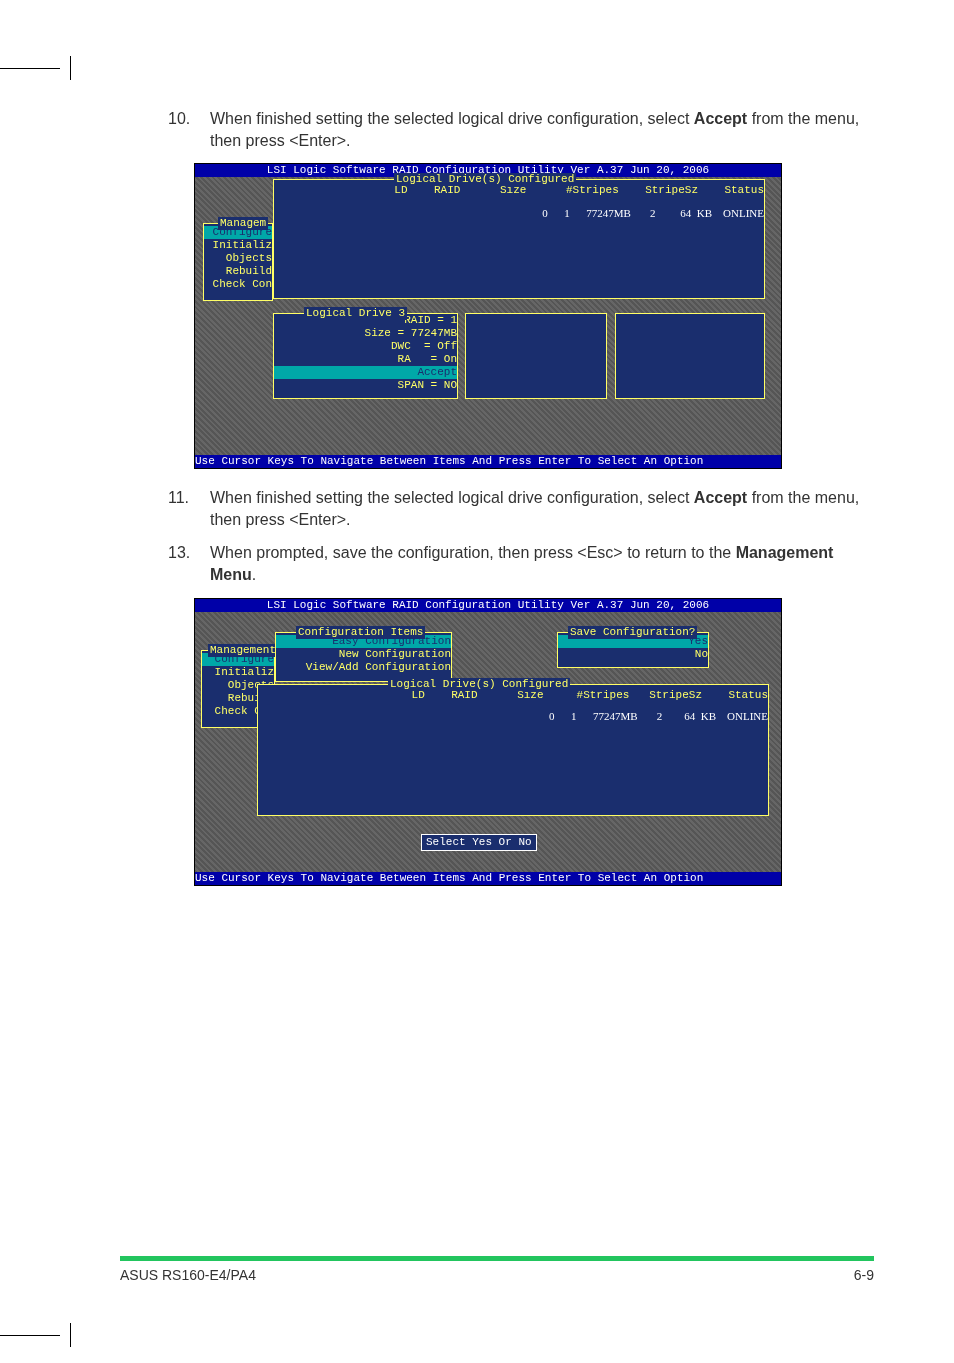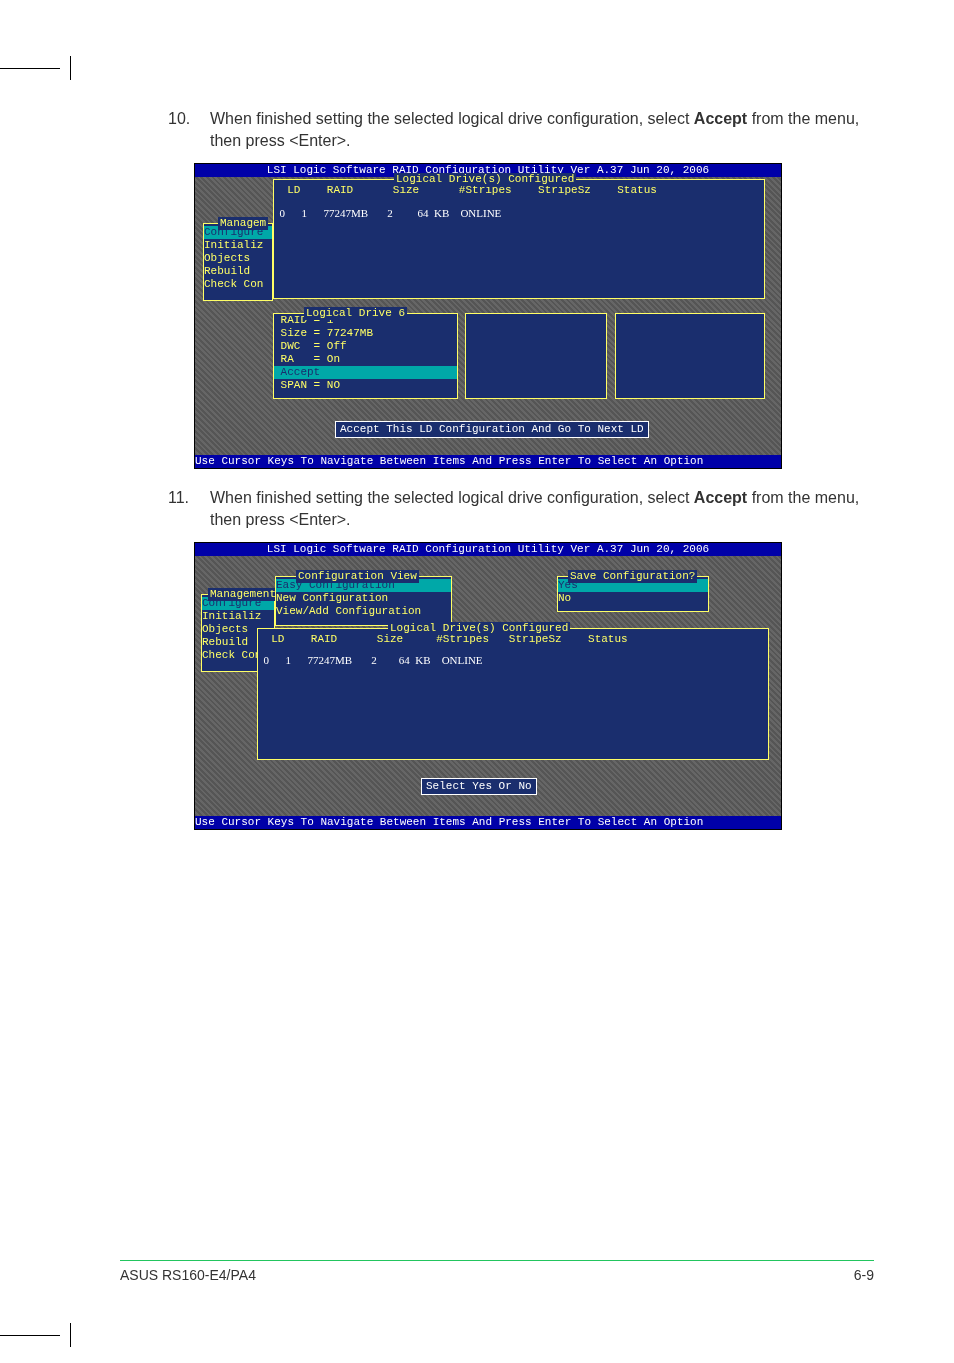--- a/index.html
+++ b/index.html
@@ -94,20 +94,21 @@
   }
   .bios .body {
     background: repeating-linear-gradient(45deg,#555,#555 2px,#666 2px,#666 4px);
     position: relative;
     min-height: 260px;
   }
   .panel {
     position: absolute;
     background: #1a2e6e;
     border: 1px solid #ffff66;
+    text-align: right;
   }
   .panel .caption {
     position: absolute;
     top: -7px;
     background: #1a2e6e;
     color: #ffff66;
     padding: 0 2px;
     white-space: pre;
   }
   .panel .row { white-space: pre; }
@@ -127,21 +128,21 @@
     background: #1a2e6e;
     padding: 1px 4px;
     white-space: pre;
   }
 
   .page-footer {
     position: absolute;
     left: 120px;
     right: 80px;
     bottom: 80px;
-    border-top: 1px solid #22c55e;
+    border-top: 5px solid #22c55e;
     padding-top: 6px;
     font-size: 14px;
     color: #333;
     display: flex;
     justify-content: space-between;
   }
 </style>
 </head>
 <body>
 
@@ -170,61 +171,66 @@
       <div class="panel" style="left:8px; top:46px; width:68px; height:72px; padding:2px 0;">
         <div class="caption" style="left:14px;">Managem</div>
         <div class="row highlight">Configure</div>
         <div class="row">Initializ</div>
         <div class="row">Objects</div>
         <div class="row">Rebuild</div>
         <div class="row">Check Con</div>
       </div>
 
       <div class="panel" style="left:78px; top:136px; width:183px; height:84px;">
-        <div class="caption" style="left:30px;">Logical Drive 6</div>
+        <div class="caption" style="left:30px;">Logical Drive 3</div>
         <div class="row"> RAID = 1</div>
         <div class="row"> Size = 77247MB</div>
         <div class="row"> DWC  = Off</div>
         <div class="row"> RA   = On</div>
         <div class="row highlight"> Accept</div>
         <div class="row"> SPAN = NO</div>
       </div>
 
       <div class="panel" style="left:270px; top:136px; width:140px; height:84px;"></div>
       <div class="panel" style="left:420px; top:136px; width:148px; height:84px;"></div>
 
-      <div class="msgbox" style="left:140px; top:244px;">Accept This LD Configuration And Go To Next LD</div>
     </div>
     <div class="footer">Use Cursor Keys To Navigate Between Items And Press Enter To Select An Option</div>
   </div>
 
   <div class="step">
     <div class="num">11.</div>
     <div class="txt">
       <span>When finished setting the selected logical drive configuration, select </span><b>Accept</b><span> from the menu, then press &lt;Enter&gt;.</span>
     </div>
   </div>
 
 
+  <div class="step">
+    <div class="num">13.</div>
+    <div class="txt">
+      <span>When prompted, save the configuration, then press &lt;Esc&gt; to return to the </span><b>Management Menu</b><span>.</span>
+    </div>
+  </div>
 
   <div class="bios">
     <div class="title">LSI Logic Software RAID Configuration Utility Ver A.37 Jun 20, 2006</div>
     <div class="body" style="height:256px;">
 
       <div class="panel" style="left:6px; top:38px; width:72px; height:72px; padding:2px 0;">
         <div class="caption" style="left:6px;">Management</div>
         <div class="row highlight">Configure</div>
         <div class="row">Initializ</div>
         <div class="row">Objects</div>
         <div class="row">Rebuild</div>
         <div class="row">Check Con</div>
       </div>
 
       <div class="panel" style="left:80px; top:20px; width:175px; height:44px; padding:2px 0;">
-        <div class="caption" style="left:20px;">Configuration View</div>
+        <div class="caption" style="left:20px;">Configuration Items</div>
         <div class="row highlight">Easy Configuration</div>
         <div class="row">New Configuration</div>
         <div class="row">View/Add Configuration</div>
       </div>
 
       <div class="panel" style="left:362px; top:20px; width:150px; height:30px; padding:2px 0;">
         <div class="caption" style="left:10px;">Save Configuration?</div>
         <div class="row highlight">Yes</div>
         <div class="row">No</div>
       </div>

